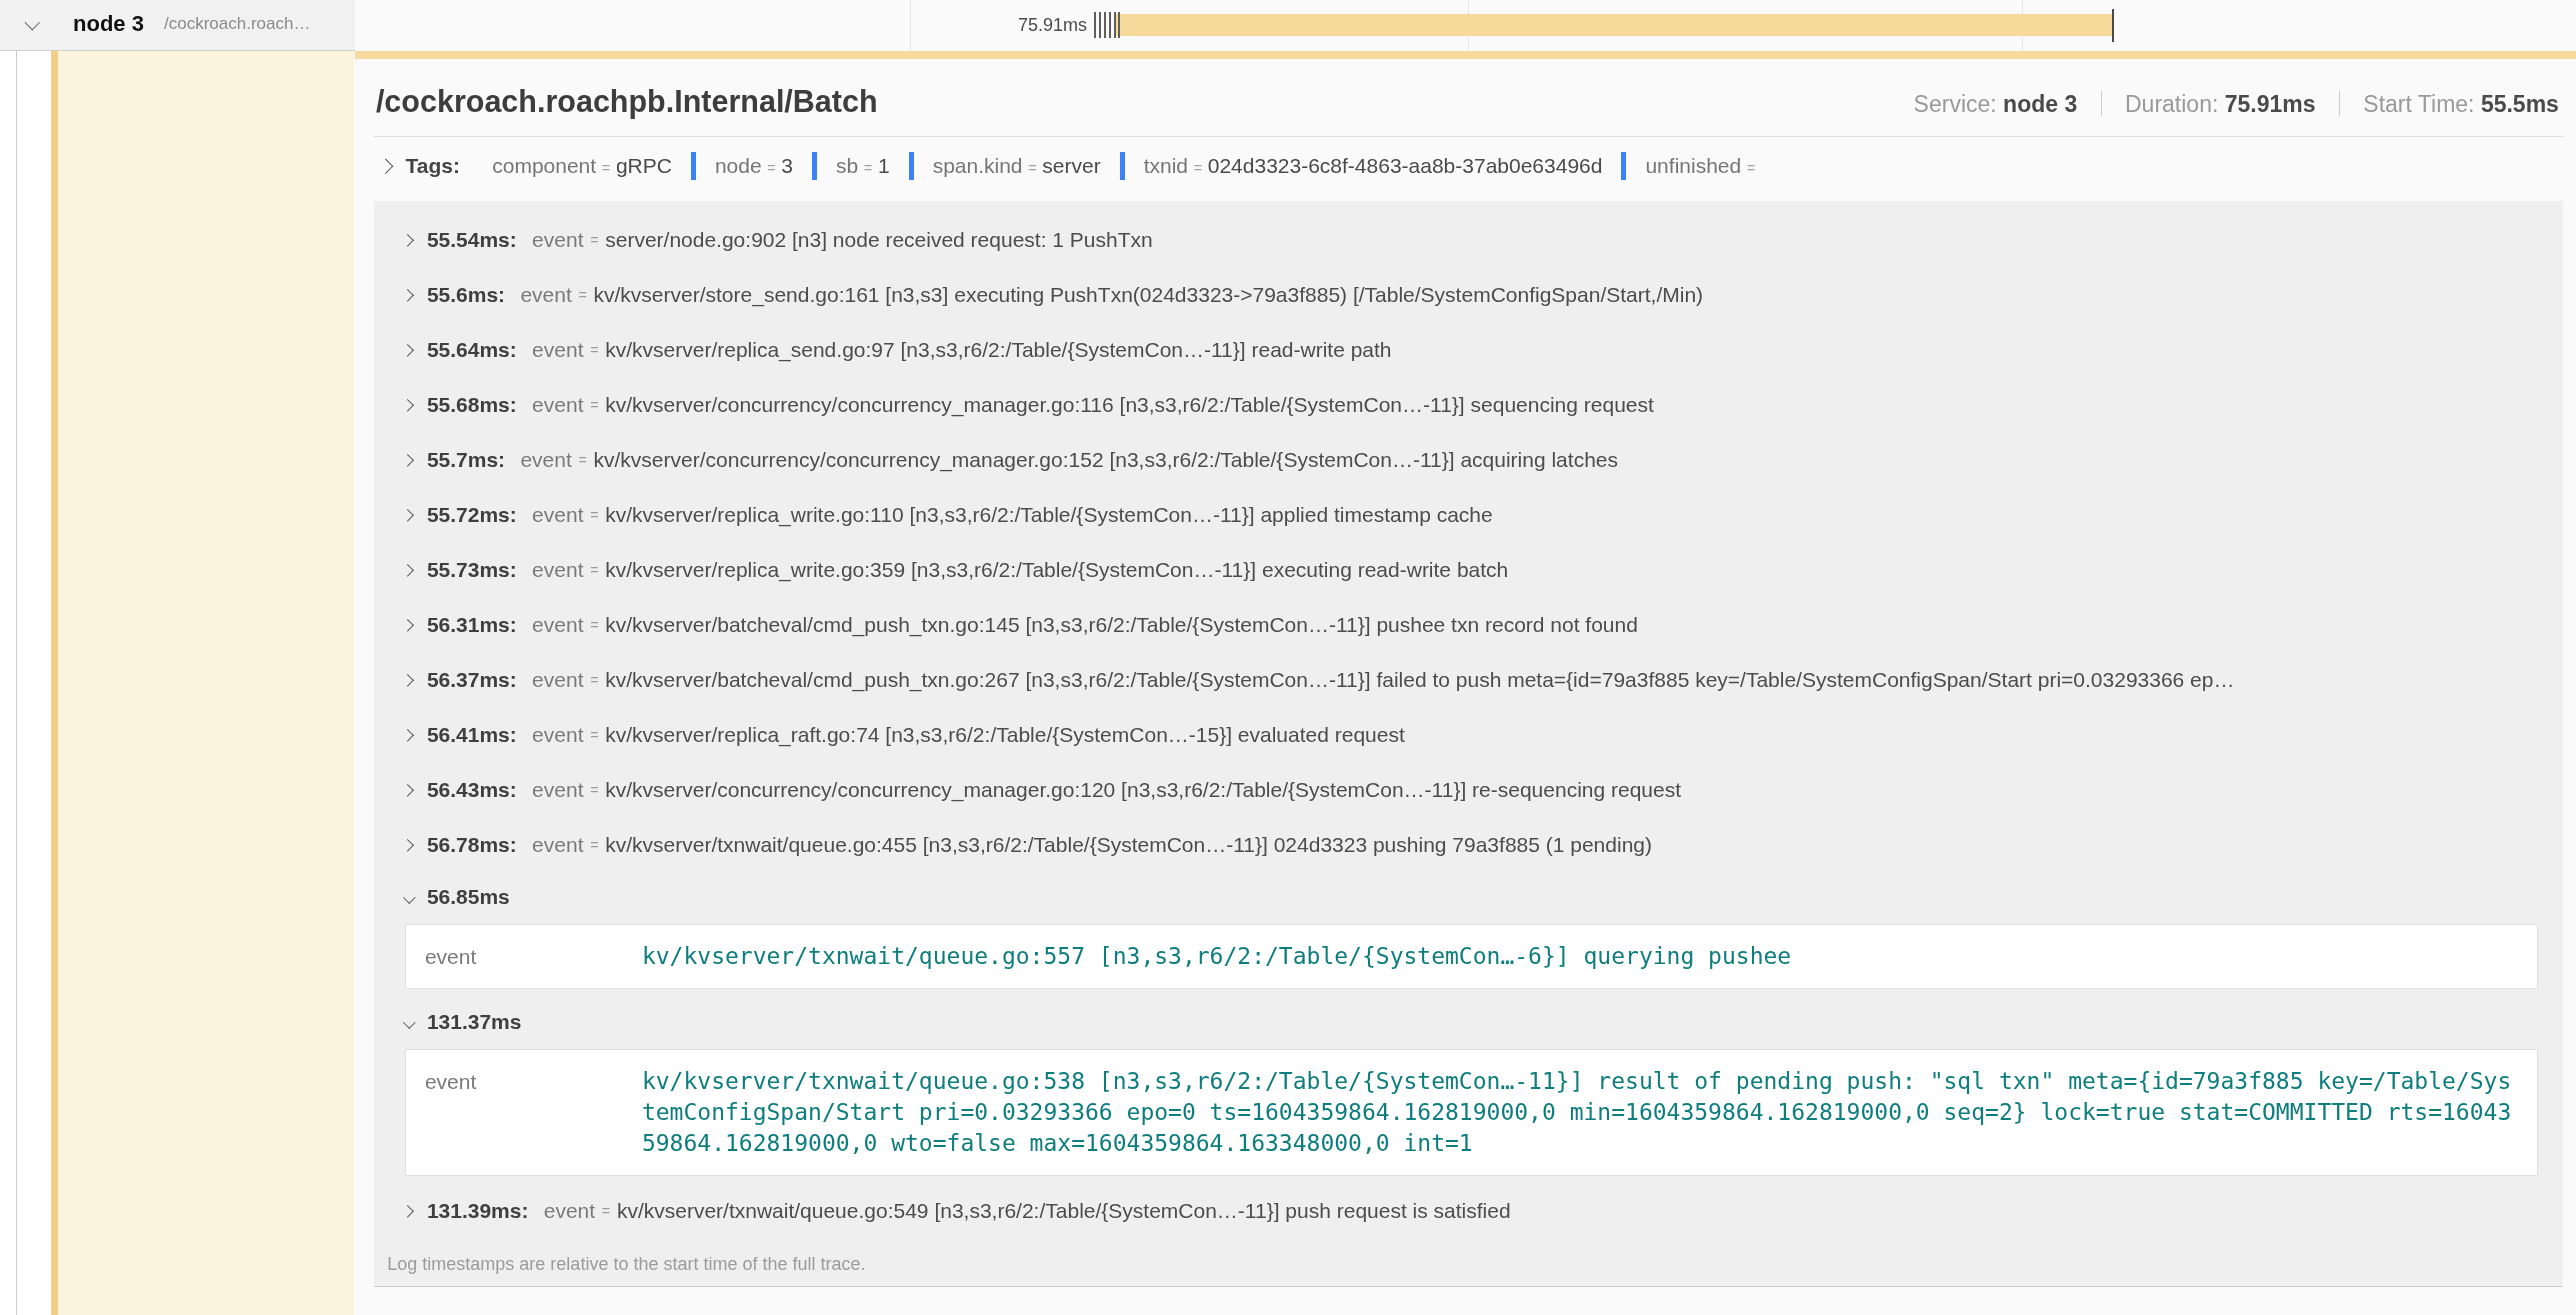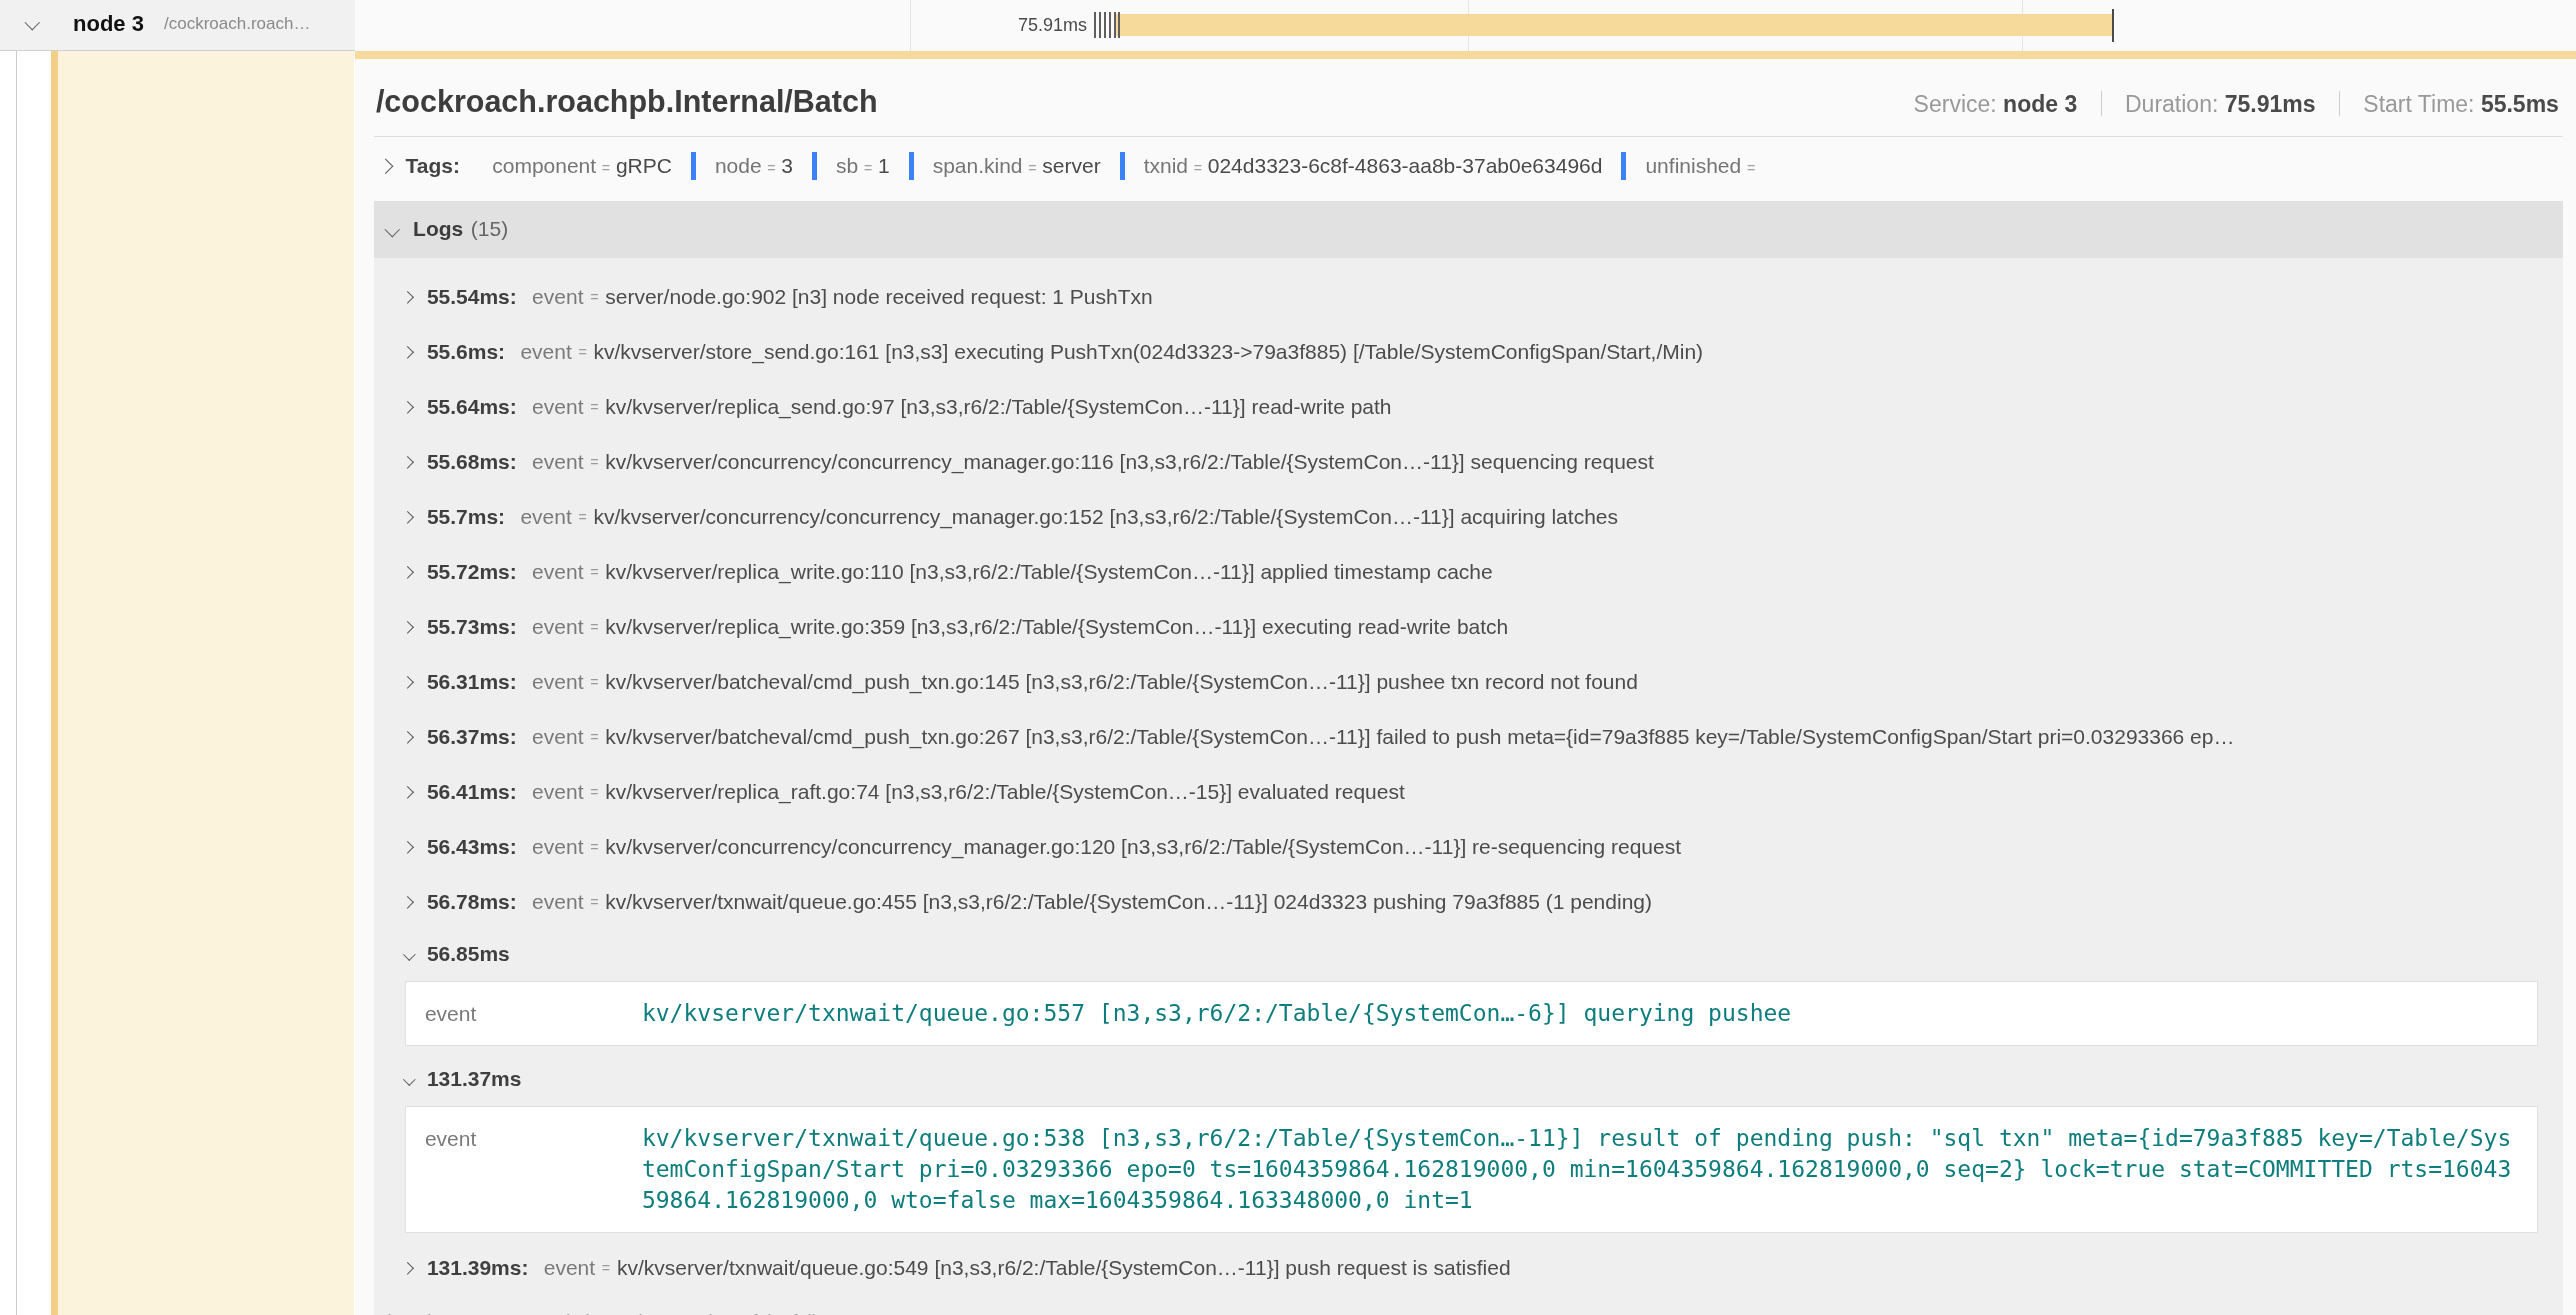--- a/index.html
+++ b/index.html
@@ -141,25 +141,20 @@
             <span class="tag-key">txnid</span><span class="tag-eq">=</span><span class="tag-val">024d3323-6c8f-4863-aa8b-37ab0e63496d</span>
           </div>
 
           <div class="tag-item">
             <span class="tag-key">unfinished</span><span class="tag-eq">=</span><span class="tag-val"></span>
           </div>
         </div>
     </div>
 
     <div class="logs-box">
-      <div class="logs-header">
-        <span class="chev down"></span>
-        <span class="logs-title">Logs</span>
-        <span class="logs-count">(15)</span>
-      </div>
 
       <div class="logs-list">
 
         <div>
 
             <div class="log-row">
               <span class="chev right"></span>
               <span class="log-time">55.54ms:</span>
               <span class="log-key">event</span>
               <span class="log-eq">=</span>

